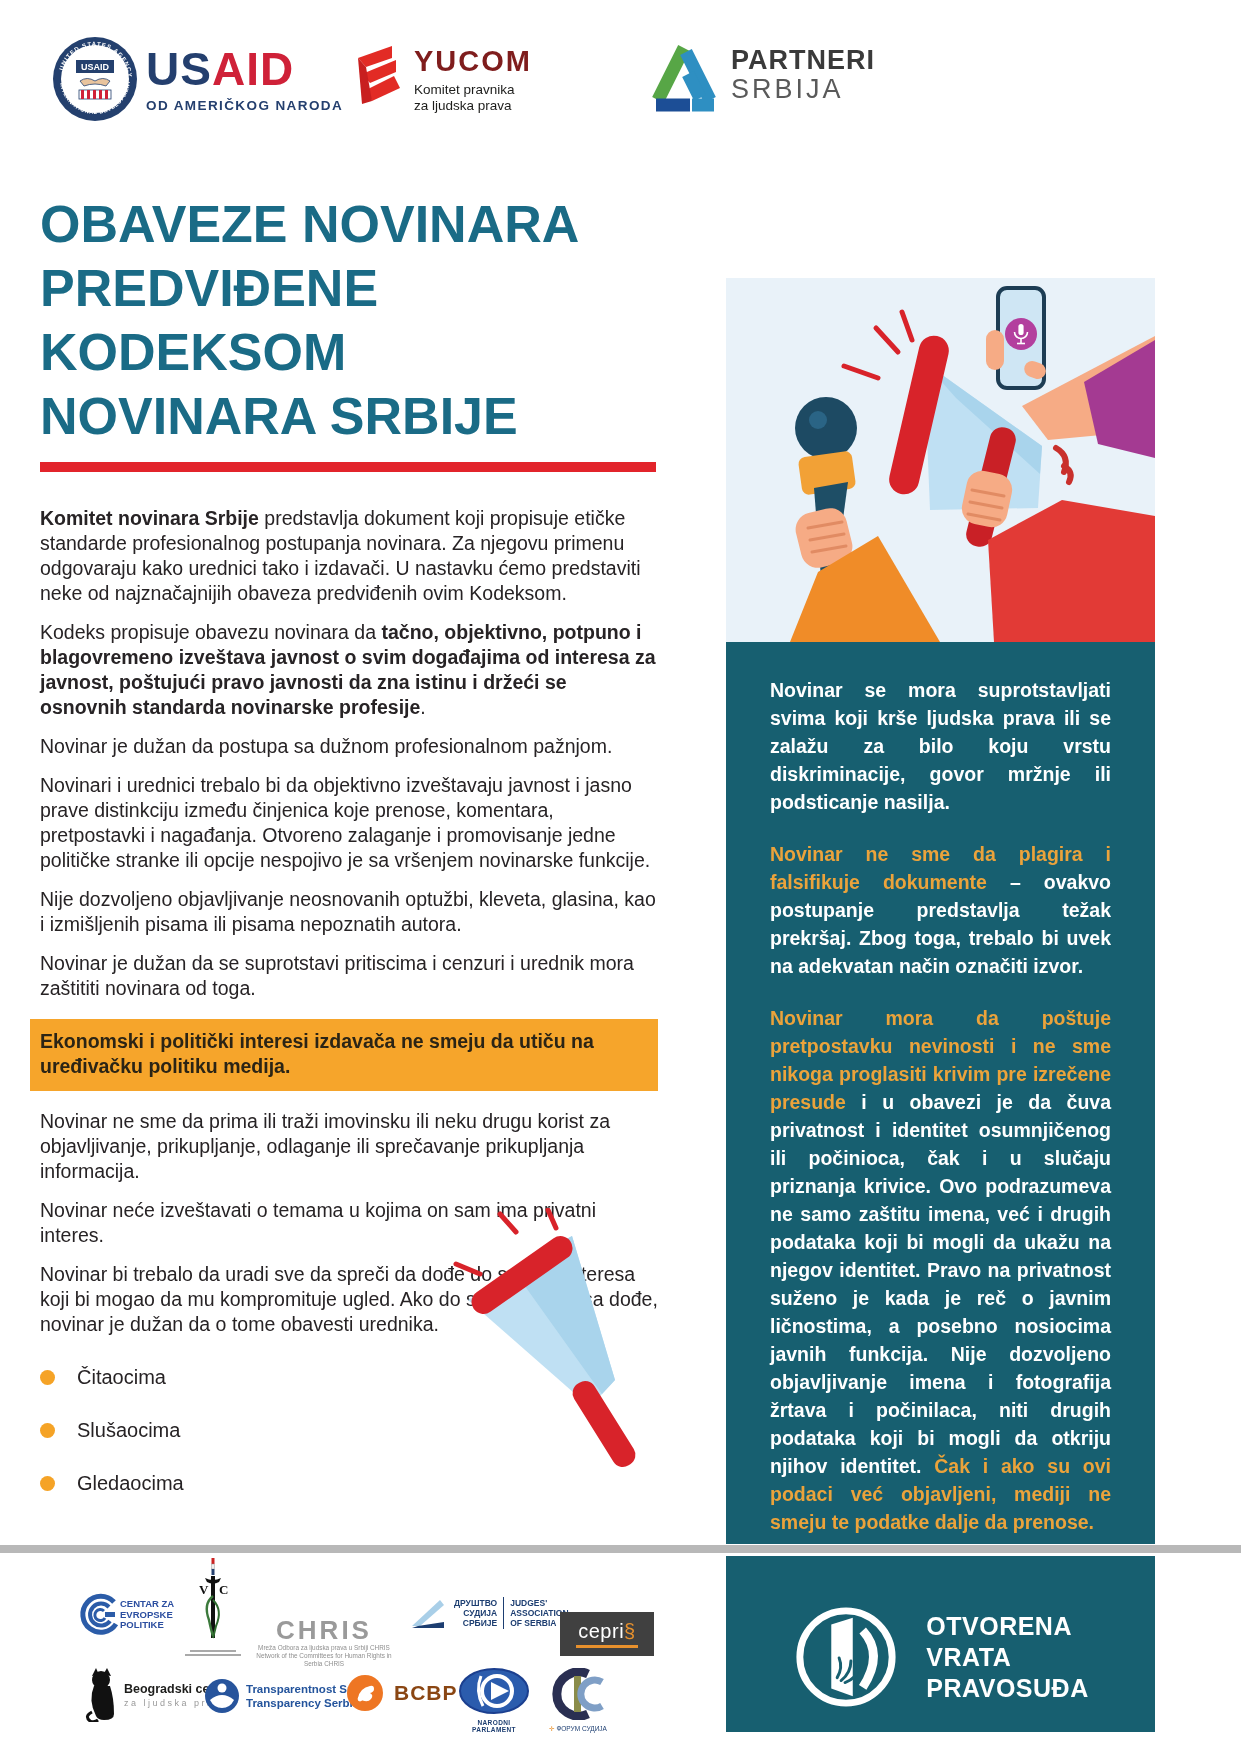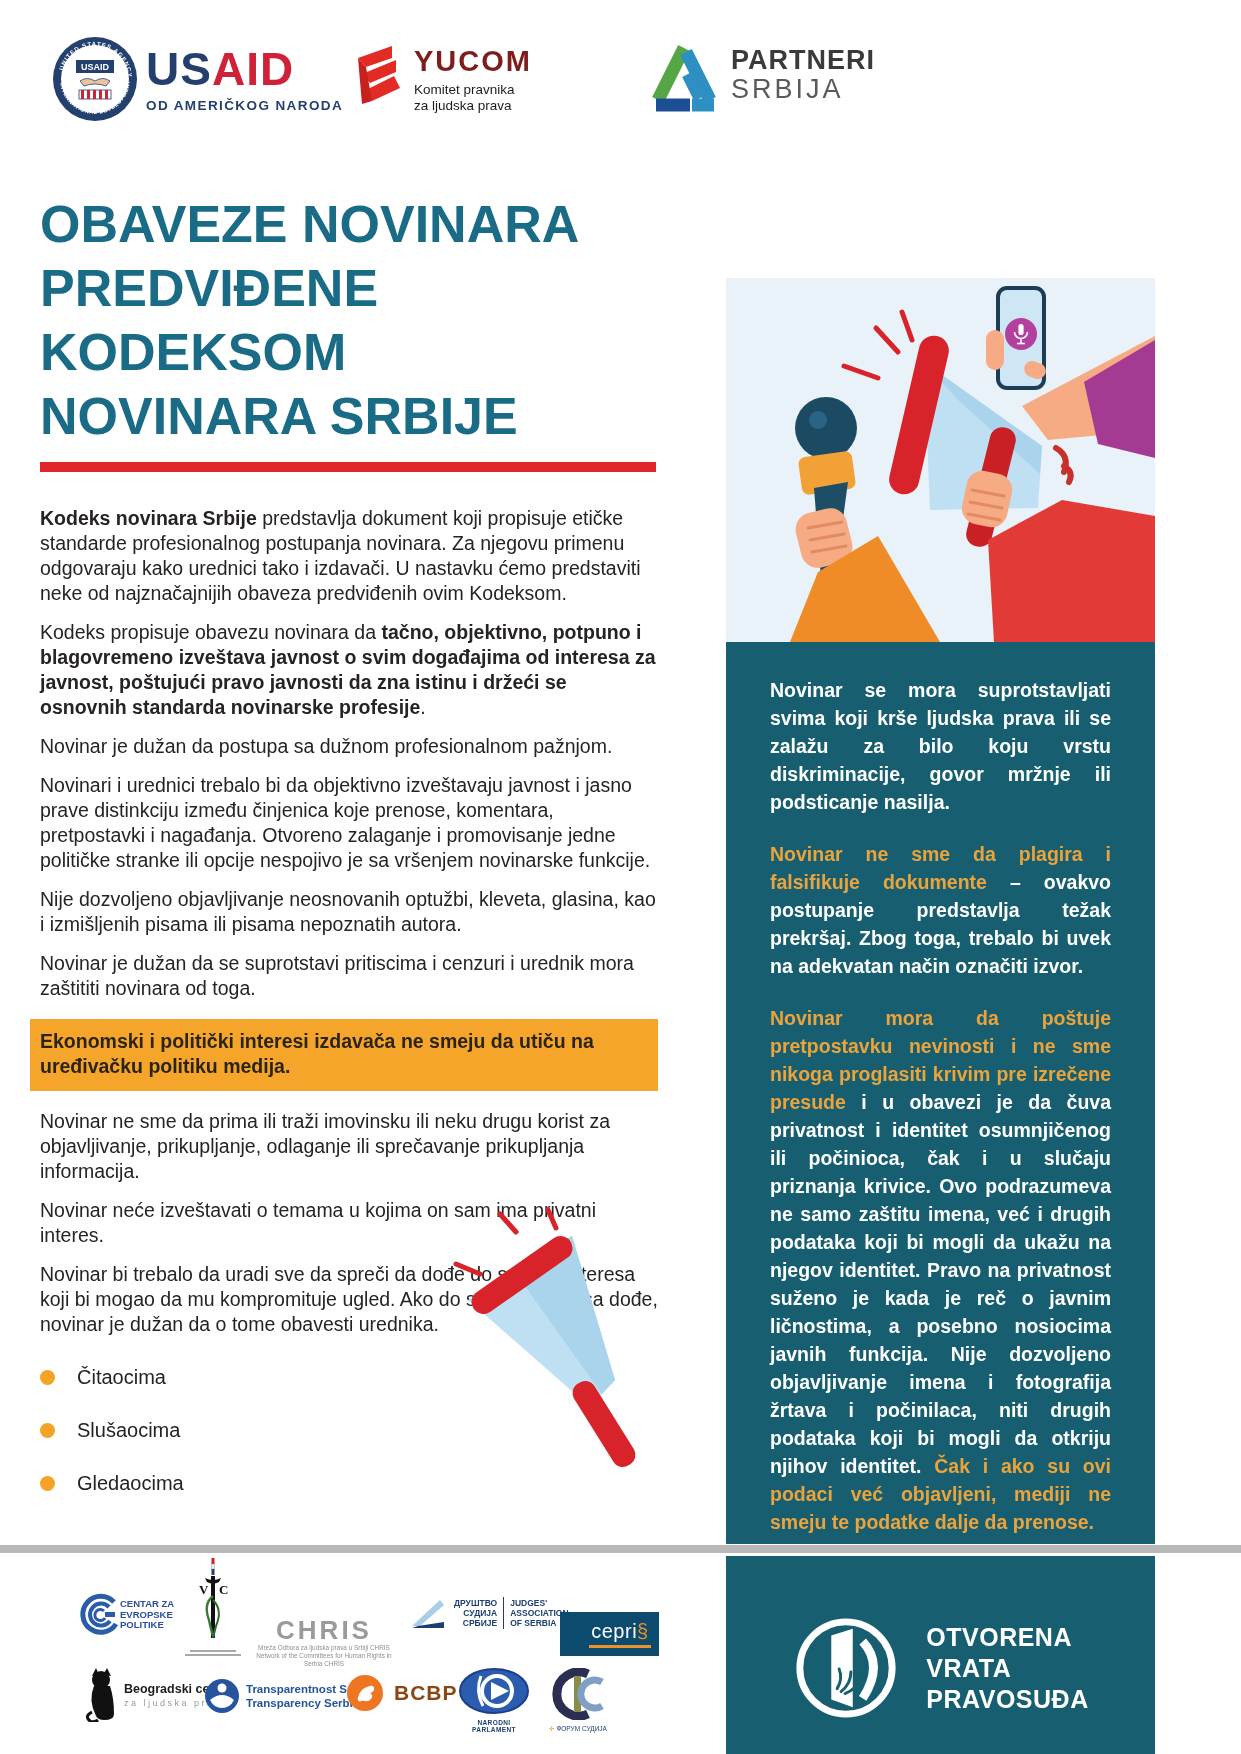--- a/index.html
+++ b/index.html
@@ -39,38 +39,38 @@
   .teal-panel{left:726px;top:642px;width:429px;height:902px;background:#175f70;
               box-sizing:border-box;padding:34px 44px 38px 44px;display:flex;flex-direction:column;}
   .teal-panel p{margin:0 0 24px 0;color:#ffffff;font-weight:bold;font-size:19.5px;
                 line-height:28px;text-align:justify;}
   .or{color:#eba33b;}
   .orange-note{margin-top:auto;background:#f5a62e;border:2px solid #dd941e;color:#39290d;
                font-weight:bold;font-size:19.5px;line-height:27px;padding:13px 17px;text-align:justify;}
 
   
   .gray-line{left:0;top:1545px;width:1241px;height:8px;background:#b8b8b8;}
-  .ovp-panel{left:726px;top:1556px;width:429px;height:198px;background:#175f70;
+  .ovp-panel{left:726px;top:1556px;width:429px;height:176px;background:#175f70;
              display:flex;align-items:center;justify-content:center;gap:26px;box-sizing:border-box;padding-top:26px;}
   .ovp-text{color:#ffffff;font-weight:bold;font-size:25px;line-height:31px;letter-spacing:0.5px;}
 
   
   .f-cep{left:78px;top:1592px;display:flex;align-items:center;}
   .cep-text{color:#2b4ea0;font-weight:bold;font-size:9.5px;line-height:10.5px;}
   .f-vtc{left:180px;top:1556px;width:66px;text-align:center;}
   .vtc-line{width:46px;height:2px;background:#a9a9a9;margin:2px auto 0 auto;}
   .f-chris{left:256px;top:1618px;width:136px;text-align:center;}
   .chris-name{color:#9a9a9a;font-weight:bold;font-size:26px;letter-spacing:3px;line-height:24px;}
   .chris-sub{color:#8f8f8f;font-size:6.4px;line-height:8px;margin-top:2px;}
   .f-judges{left:410px;top:1596px;display:flex;align-items:center;gap:6px;}
   .judges-cyr{color:#1d3e71;font-weight:bold;font-size:8.5px;line-height:10px;text-align:right;}
   .judges-div{width:1px;height:32px;background:#1d3e71;}
   .judges-eng{color:#1d3e71;font-weight:bold;font-size:8.5px;line-height:10px;}
-  .f-cepris{left:560px;top:1612px;width:78px;height:44px;background:#0c4a6e;
-            display:flex;flex-direction:column;align-items:center;justify-content:center;padding-left:21px;}
+  .f-cepris{left:560px;top:1612px;width:94px;height:44px;background:#404040;
+            display:flex;flex-direction:column;align-items:center;justify-content:center;}
   .cepris-name{color:#ffffff;font-size:20px;line-height:20px;letter-spacing:0.5px;}
   .cepris-s{color:#e8912d;}
   .cepris-bar{width:62px;height:3px;background:#e8912d;margin-top:3px;}
   .f-cat{left:84px;top:1668px;display:flex;align-items:center;gap:6px;}
   .cat-l1{font-size:12.5px;font-weight:bold;color:#1d1d1b;line-height:15px;}
   .cat-l2{font-size:9px;color:#9a9a9a;letter-spacing:2.5px;line-height:12px;}
   .f-ts{left:204px;top:1678px;display:flex;align-items:center;gap:6px;}
   .ts-text{color:#24549c;font-weight:bold;font-size:11.5px;line-height:14px;}
   .f-bcbp{left:346px;top:1674px;display:flex;align-items:center;gap:10px;}
   .bcbp-name{color:#8a4613;font-weight:bold;font-size:21px;letter-spacing:1px;}
@@ -152,21 +152,21 @@
   <div class="abs leftcol">
     <div class="title">
       <div>OBAVEZE NOVINARA</div>
       <div>PREDVIĐENE</div>
       <div>KODEKSOM</div>
       <div>NOVINARA SRBIJE</div>
     </div>
     <div class="rule"></div>
 
     <div class="body">
-      <p><b>Kodeks novinara Srbije</b><span> predstavlja dokument koji propisuje etičke standarde profesionalnog postupanja novinara. Za njegovu primenu odgovaraju kako urednici tako i izdavači. U nastavku ćemo predstaviti neke od najznačajnijih obaveza predviđenih ovim Kodeksom.</span></p>
+      <p><b>Komitet novinara Srbije</b><span> predstavlja dokument koji propisuje etičke standarde profesionalnog postupanja novinara. Za njegovu primenu odgovaraju kako urednici tako i izdavači. U nastavku ćemo predstaviti neke od najznačajnijih obaveza predviđenih ovim Kodeksom.</span></p>
       <p><span>Kodeks propisuje obavezu novinara da </span><b>tačno, objektivno, potpuno i blagovremeno izveštava javnost o svim događajima od interesa za javnost, poštujući pravo javnosti da zna istinu i držeći se osnovnih standarda novinarske profesije</b><span>.</span></p>
       <p>Novinar je dužan da postupa sa dužnom profesionalnom pažnjom.</p>
       <p>Novinari i urednici trebalo bi da objektivno izveštavaju javnost i jasno prave distinkciju između činjenica koje prenose, komentara, pretpostavki i nagađanja. Otvoreno zalaganje i promovisanje jedne političke stranke ili opcije nespojivo je sa vršenjem novinarske funkcije.</p>
       <p>Nije dozvoljeno objavljivanje neosnovanih optužbi, kleveta, glasina, kao i izmišljenih pisama ili pisama nepoznatih autora.</p>
       <p>Novinar je dužan da se suprotstavi pritiscima i cenzuri i urednik mora zaštititi novinara od toga.</p>
       <div class="highlight">Ekonomski i politički interesi izdavača ne smeju da utiču na uređivačku politiku medija.</div>
       <p>Novinar ne sme da prima ili traži imovinsku ili neku drugu korist za objavljivanje, prikupljanje, odlaganje ili sprečavanje prikupljanja informacija.</p>
       <p>Novinar neće izveštavati o temama u kojima on sam ima privatni interes.</p>
       <p>Novinar bi trebalo da uradi sve da spreči da dođe do sukoba interesa koji bi mogao da mu kompromituje ugled. Ako do sukoba interesa dođe, novinar je dužan da o tome obavesti urednika.</p>
 

